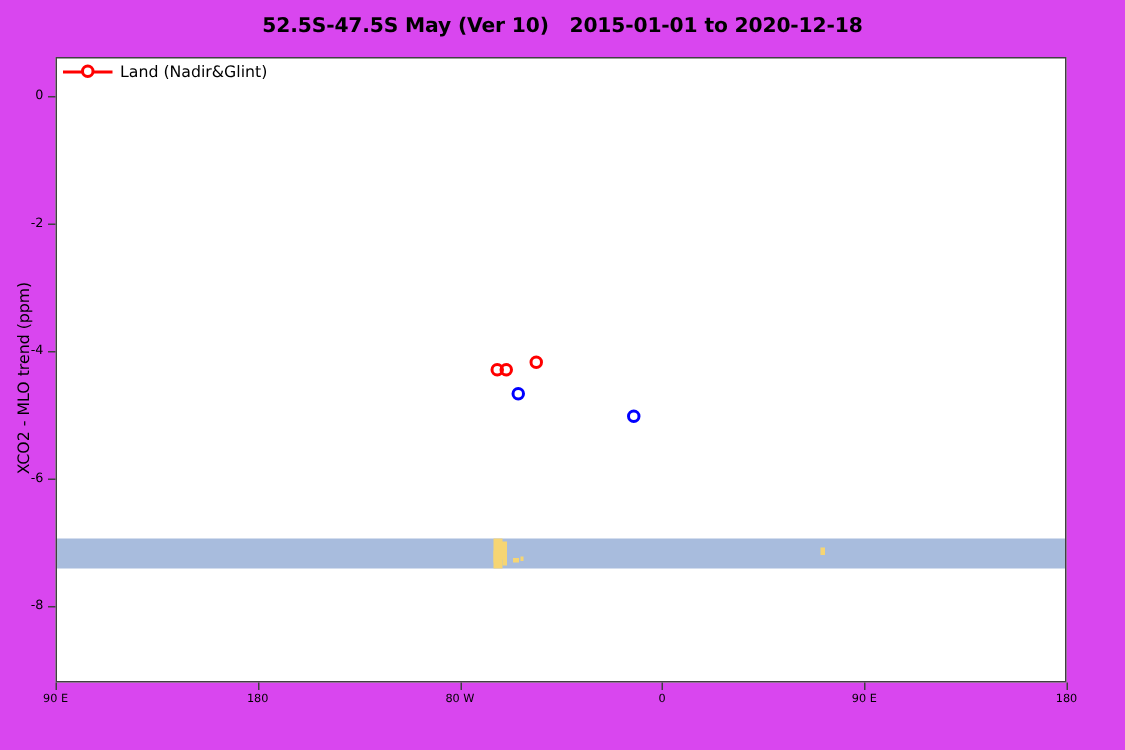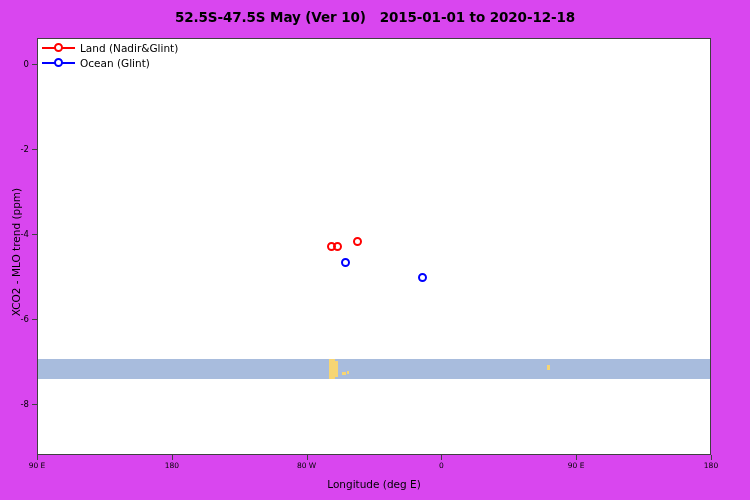--- a/index.html
+++ b/index.html
@@ -228,33 +228,25 @@
       <div class="tick-y" style="top: 148.633px;"></div>
       <div class="ticklabel-y" style="top: 148.633px;">-2</div>
       <div class="tick-y" style="top: 233.735px;"></div>
       <div class="ticklabel-y" style="top: 233.735px;">-4</div>
       <div class="tick-y" style="top: 318.837px;"></div>
       <div class="ticklabel-y" style="top: 318.837px;">-6</div>
       <div class="tick-y" style="top: 403.939px;"></div>
       <div class="ticklabel-y" style="top: 403.939px;">-8</div>
     </div>
 
-  <div id="xlabel">Longitude (deg E)</div>
   <div id="ylabel">XCO2 - MLO trend (ppm)</div>
 
   <div id="legend">
     <div class="legend-row land">
       <span class="legend-handle">
         <span class="lh-line"></span>
           <span class="lh-dot"></span>
       </span>
       <span class="legend-label">Land (Nadir&amp;Glint)</span>
     </div>
-    <div class="legend-row ocean">
-      <span class="legend-handle">
-        <span class="lh-line"></span>
-          <span class="lh-dot"></span>
-      </span>
-      <span class="legend-label">Ocean (Glint)</span>
-    </div>
   </div>
 
 </div>
 
 </body></html>

